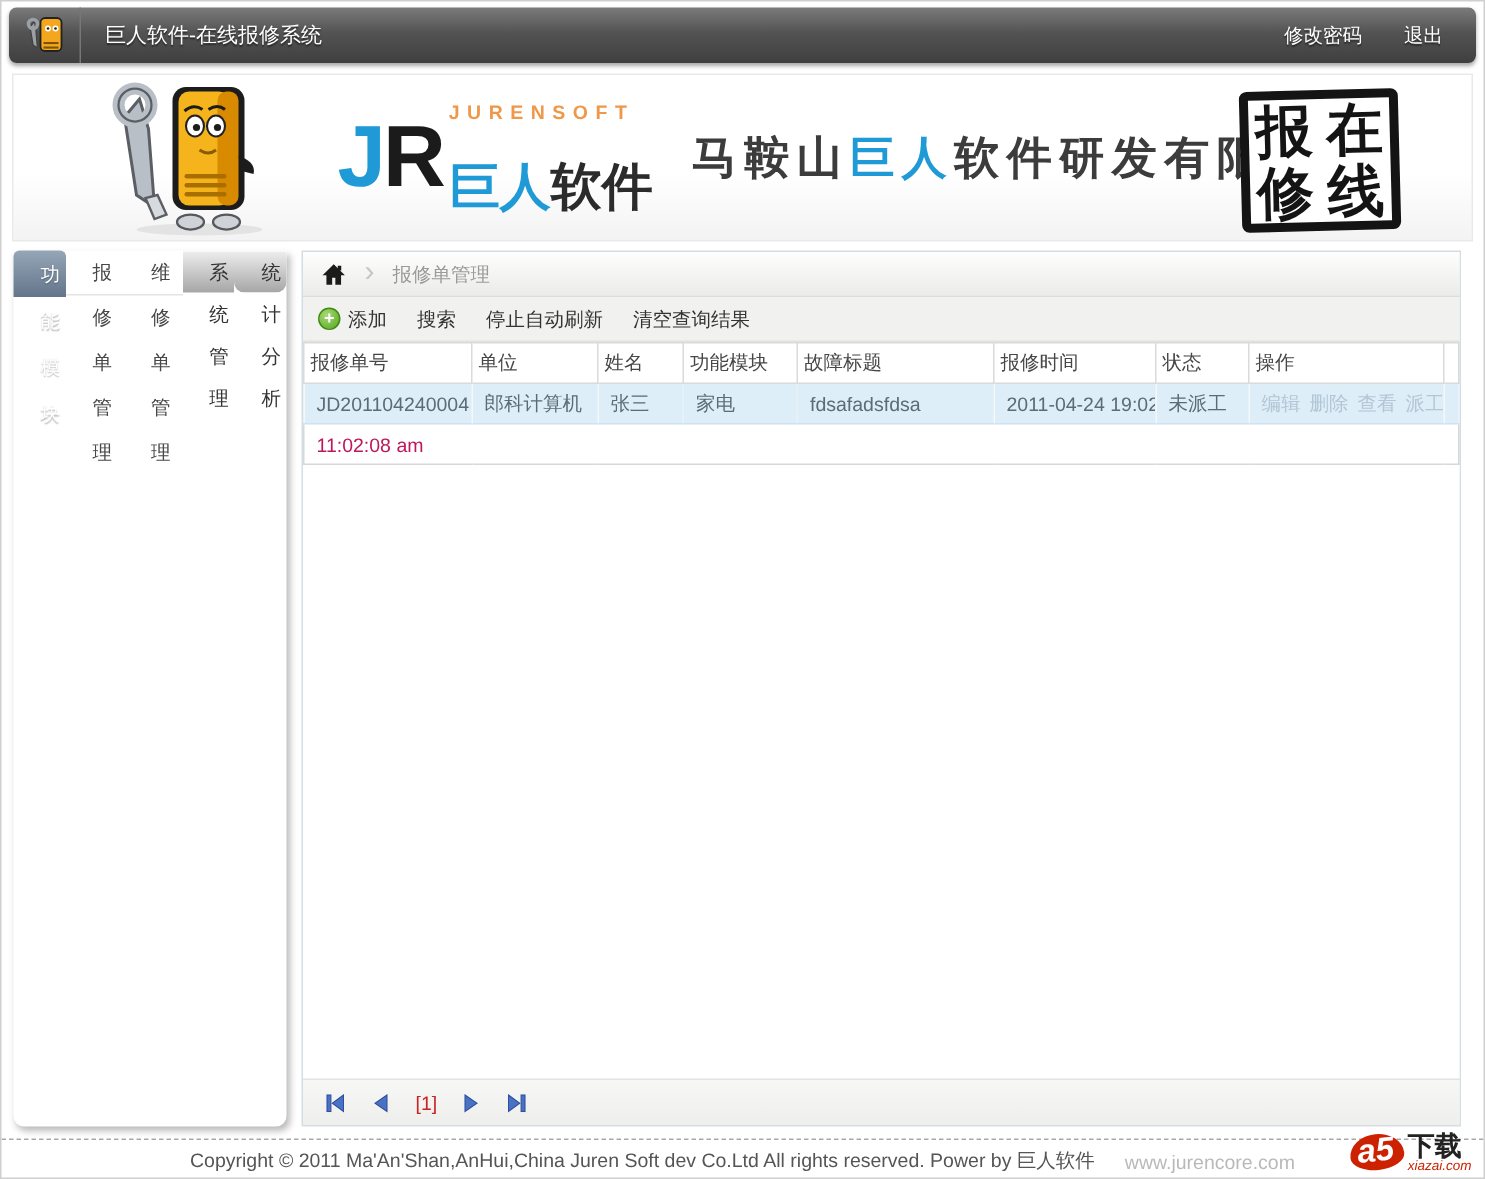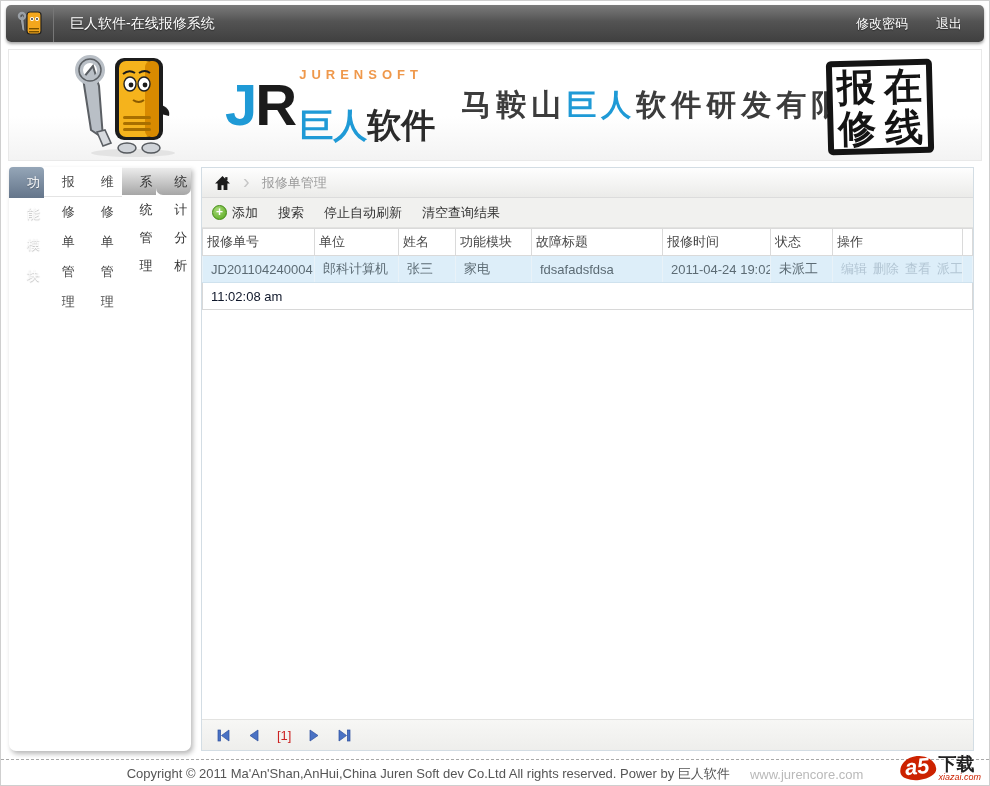--- a/index.html
+++ b/index.html
@@ -119,21 +119,21 @@
     height:27px; padding:0 4px; overflow:hidden; white-space:nowrap;
   }
   table.grid td {
     background:#ddeef9; color:#5c6b74;
     border:1px solid #e9f2f8; border-bottom:1px solid #cfe2ee;
     height:27px; padding:0 8px; overflow:hidden; white-space:nowrap;
   }
   td.status { color:#cc0000; }
   .action-link { color:#b3c6d4; margin-right:6px; cursor:pointer; }
   tr.timerow td {
-    background:#fff; color:#0f172a;
+    background:#fff; color:#be185d;
     border:1px solid #d8d8d8;
   }
   .content-fill { flex:1; background:#fff; }
   .pager {
     height:31px; flex:0 0 31px;
     background:linear-gradient(#f7f7f5,#eeeeec);
     border-top:1px solid #e3e3e1;
     display:flex; align-items:center; gap:18px; padding-left:14px;
   }
   .pg-btn { cursor:pointer; display:flex; align-items:center; }

